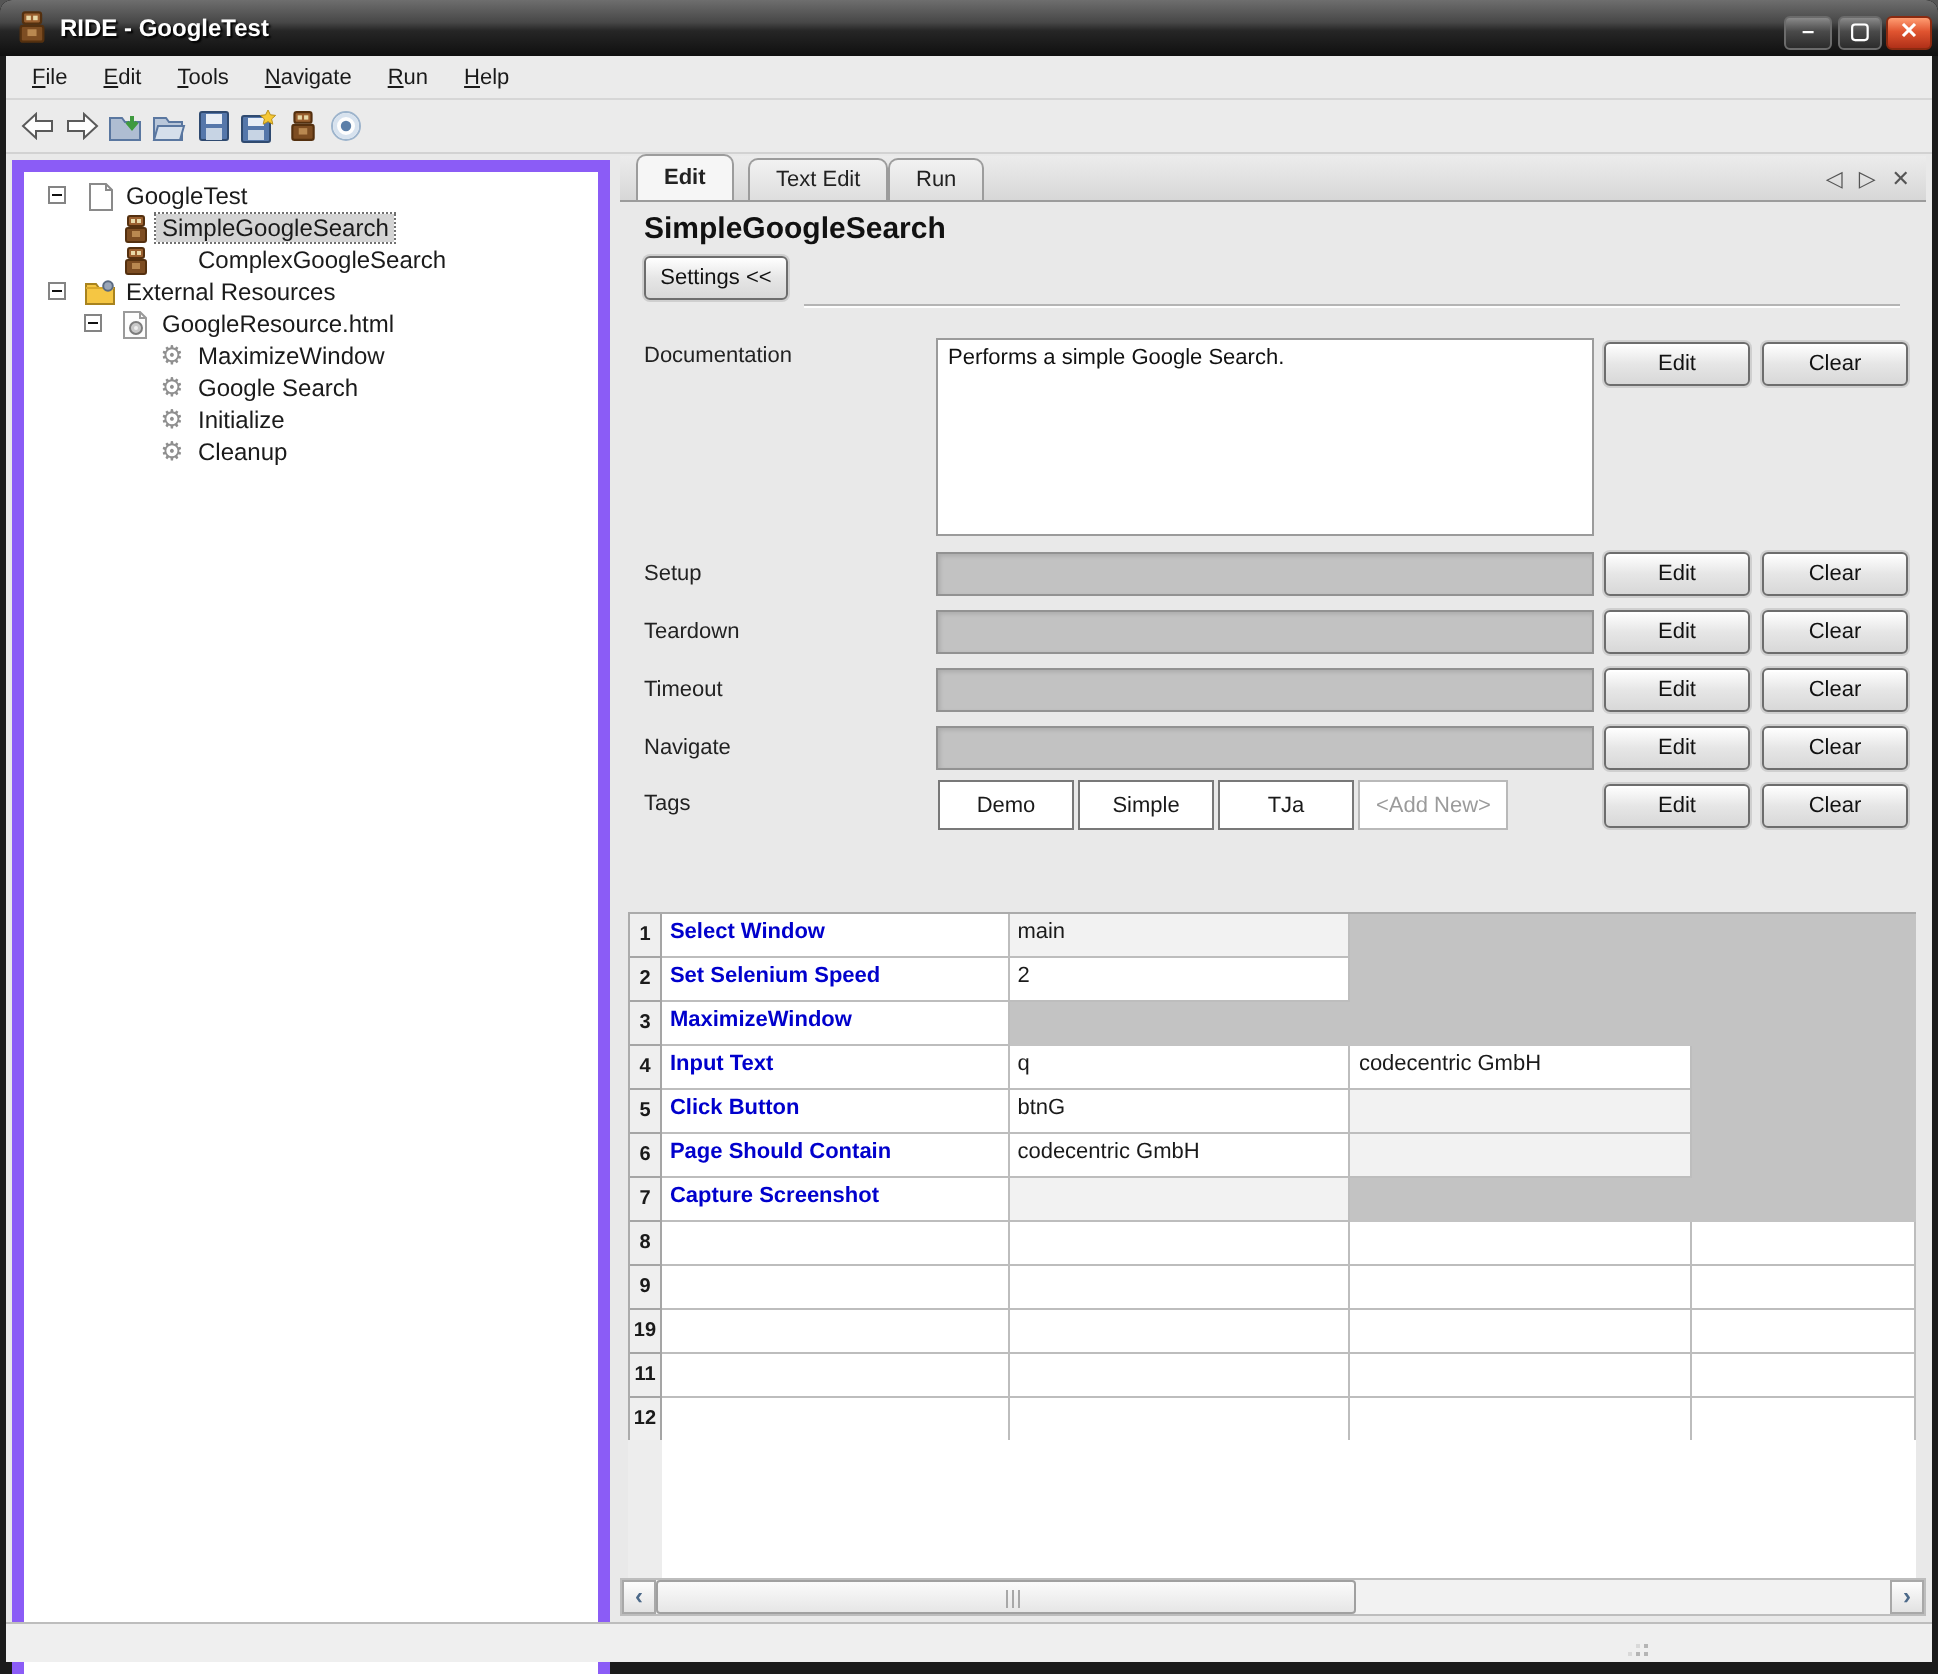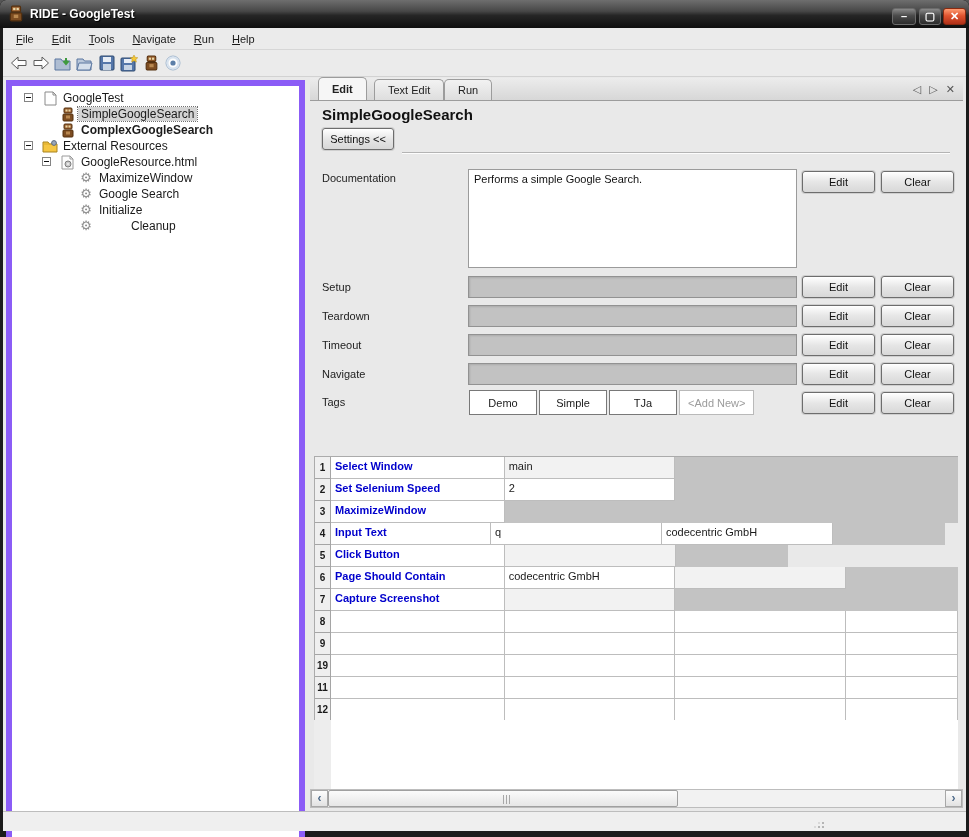--- a/index.html
+++ b/index.html
@@ -213,21 +213,21 @@
       <div class="tree-row" style="top: 36px;">
         <span class="tree-ico" style="left: 48px;">
           <svg width="14" height="15" viewBox="0 0 14 15">
             <rect x="3" y="1" width="8" height="5" rx="1" fill="#9a6030" stroke="#54300f"></rect>
             <rect x="4.5" y="2.5" width="2" height="2" fill="#e8d8a8"></rect>
             <rect x="7.5" y="2.5" width="2" height="2" fill="#e8d8a8"></rect>
             <rect x="2" y="7" width="10" height="7" rx="1" fill="#7d4d22" stroke="#54300f"></rect>
             <rect x="5" y="8.5" width="4" height="3" fill="#b98850"></rect>
           </svg>
         </span>
-        <span class="tree-label" style="left: 66px; font-weight: bold;">ComplexGoogleSearch</span>
+        <span class="tree-label" style="left: 84px;">ComplexGoogleSearch</span>
       </div>
       <div class="tree-row" style="top: 68px;">
         <span class="expander" style="left: 30px;"></span>
         <span class="tree-ico" style="left: 48px;">
           <svg width="14" height="15" viewBox="0 0 14 15">
             <path d="M1 1h8l3 3v10H1z" fill="#fdfdfd" stroke="#9a9a9a"></path>
             <path d="M9 1v3h3" fill="none" stroke="#9a9a9a"></path>
             <circle cx="7" cy="9" r="3" fill="#c9c9c9" stroke="#7d7d7d"></circle>
             <circle cx="7" cy="9" r="1" fill="#efefef"></circle>
           </svg>
@@ -252,21 +252,21 @@
       <div class="tree-row" style="top: 100px;">
         <span class="gear-glyph tree-ico" style="left: 66px;">⚙</span>
         <span class="tree-label" style="left: 84px;">Google Search</span>
       </div>
       <div class="tree-row" style="top: 116px;">
         <span class="gear-glyph tree-ico" style="left: 66px;">⚙</span>
         <span class="tree-label" style="left: 84px;">Initialize</span>
       </div>
       <div class="tree-row" style="top: 132px;">
         <span class="gear-glyph tree-ico" style="left: 66px;">⚙</span>
-        <span class="tree-label" style="left: 84px; margin-left: 32px;">Cleanup</span>
+        <span class="tree-label" style="left: 84px;">Cleanup</span>
       </div>
     </div>
 
   <div class="tabstrip">
     <span class="tab active" style="left:8px;">Edit</span>
     <span class="tab" style="left:64px;">Text Edit</span>
     <span class="tab" style="left:134px;">Run</span>
     <span class="tabnav">
       <span>◁</span>
       <span>▷</span>
@@ -328,28 +328,29 @@
         </div>
         <div class="grow">
           <div class="gnum">3</div>
           <div class="gcell s-kw" style="width: 174px;">MaximizeWindow</div>
           <div class="gcell s-gray" style="width: 171px;"></div>
           <div class="gcell s-gray" style="width: 171px;"></div>
           <div class="gcell s-gray" style="width: 112px;"></div>
         </div>
         <div class="grow">
           <div class="gnum">4</div>
-          <div class="gcell s-kw" style="width: 160px;">Input Text</div>
+          <div class="gcell s-kw" style="width: 174px;">Input Text</div>
           <div class="gcell s-white" style="width: 171px;">q</div>
           <div class="gcell s-white" style="width: 171px;">codecentric GmbH</div>
           <div class="gcell s-gray" style="width: 112px;"></div>
         </div>
         <div class="grow">
           <div class="gnum">5</div>
           <div class="gcell s-kw" style="width: 174px;">Click Button</div>
+          <div class="gcell s-white" style="width: 171px;">btnG</div>
           <div class="gcell s-light" style="width: 171px;"></div>
           <div class="gcell s-gray" style="width: 112px;"></div>
         </div>
         <div class="grow">
           <div class="gnum">6</div>
           <div class="gcell s-kw" style="width: 174px;">Page Should Contain</div>
           <div class="gcell s-white" style="width: 171px;">codecentric GmbH</div>
           <div class="gcell s-light" style="width: 171px;"></div>
           <div class="gcell s-gray" style="width: 112px;"></div>
         </div>

